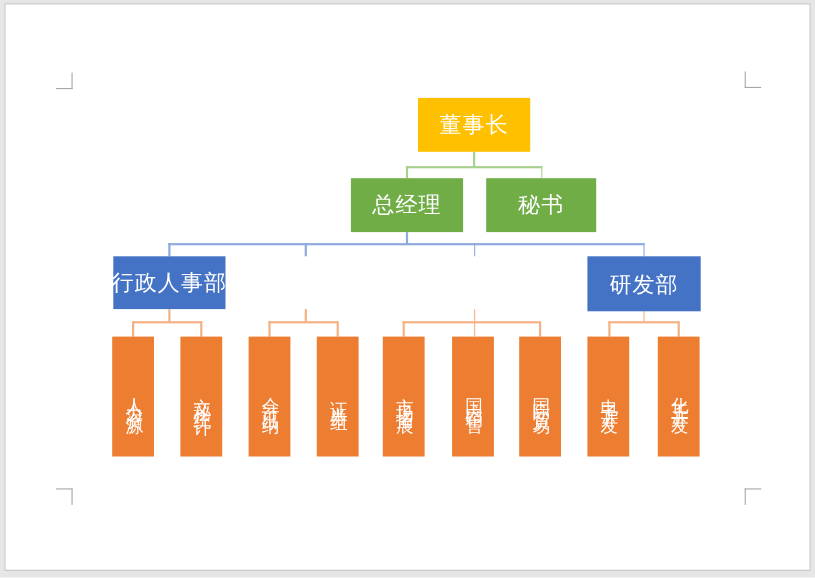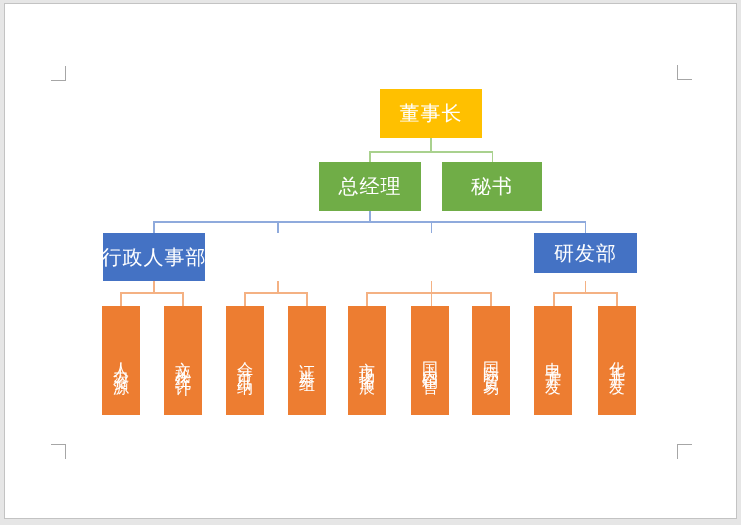--- a/index.html
+++ b/index.html
@@ -65,21 +65,21 @@
 
   
   .n-chairman{left:380px;top:89px;width:102px;height:49px;}
   
   .n-gm{left:319px;top:162px;width:102px;height:49px;}
   .n-secretary{left:442px;top:162px;width:100px;height:49px;}
   
   .n-admin{left:103px;top:233px;width:102px;height:48px;}
   .n-finance{left:227px;top:233px;width:102px;height:48px;}
   .n-sales{left:381px;top:233px;width:102px;height:48px;}
-  .n-rd{left:534px;top:233px;width:103px;height:40px;}
+  .n-rd{left:534px;top:233px;width:103px;height:50px;}
   
   .n-hr{left:102px;top:306px;width:38px;height:109px;}
   .n-wenmi{left:164px;top:306px;width:38px;height:109px;}
   .n-kuaiji{left:226px;top:306px;width:38px;height:109px;}
   .n-zhengquan{left:288px;top:306px;width:38px;height:109px;}
   .n-shichang{left:348px;top:306px;width:38px;height:109px;}
   .n-guonei{left:411px;top:306px;width:38px;height:109px;}
   .n-guoji{left:472px;top:306px;width:38px;height:109px;}
   .n-dianzi{left:534px;top:306px;width:38px;height:109px;}
   .n-huagong{left:598px;top:306px;width:38px;height:109px;}

